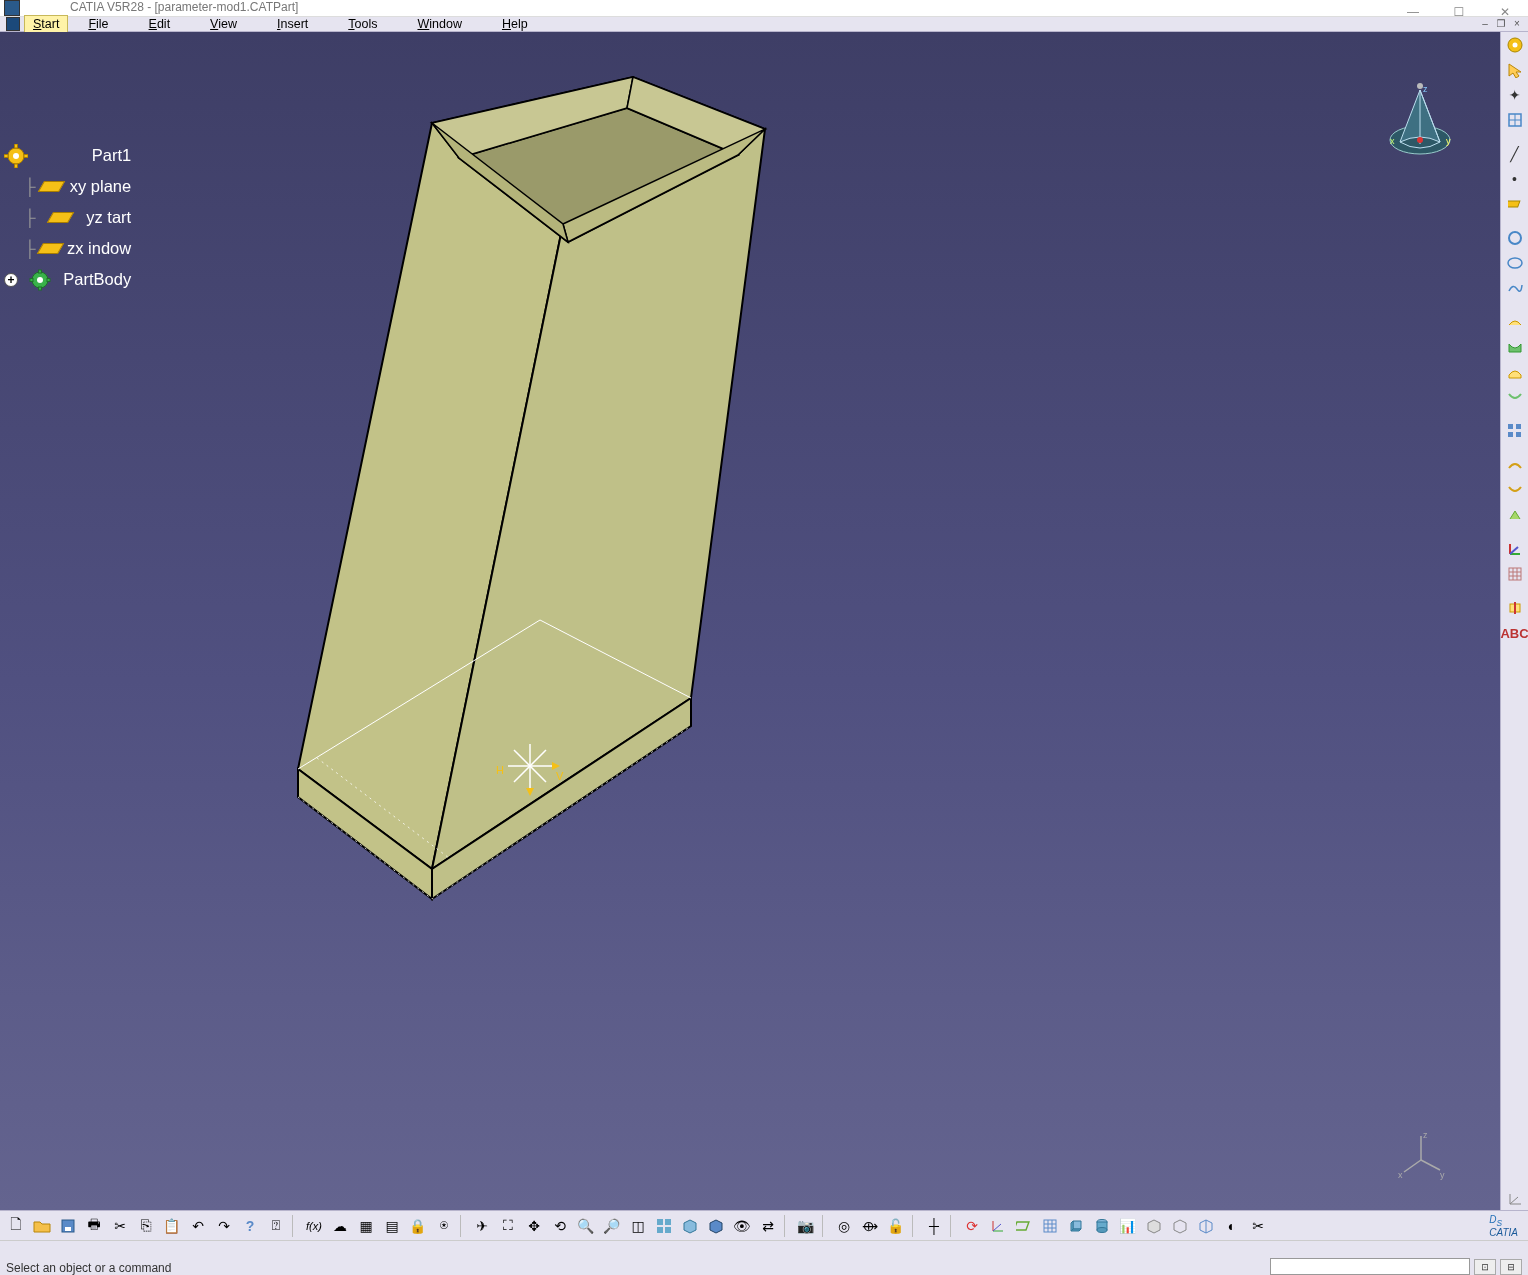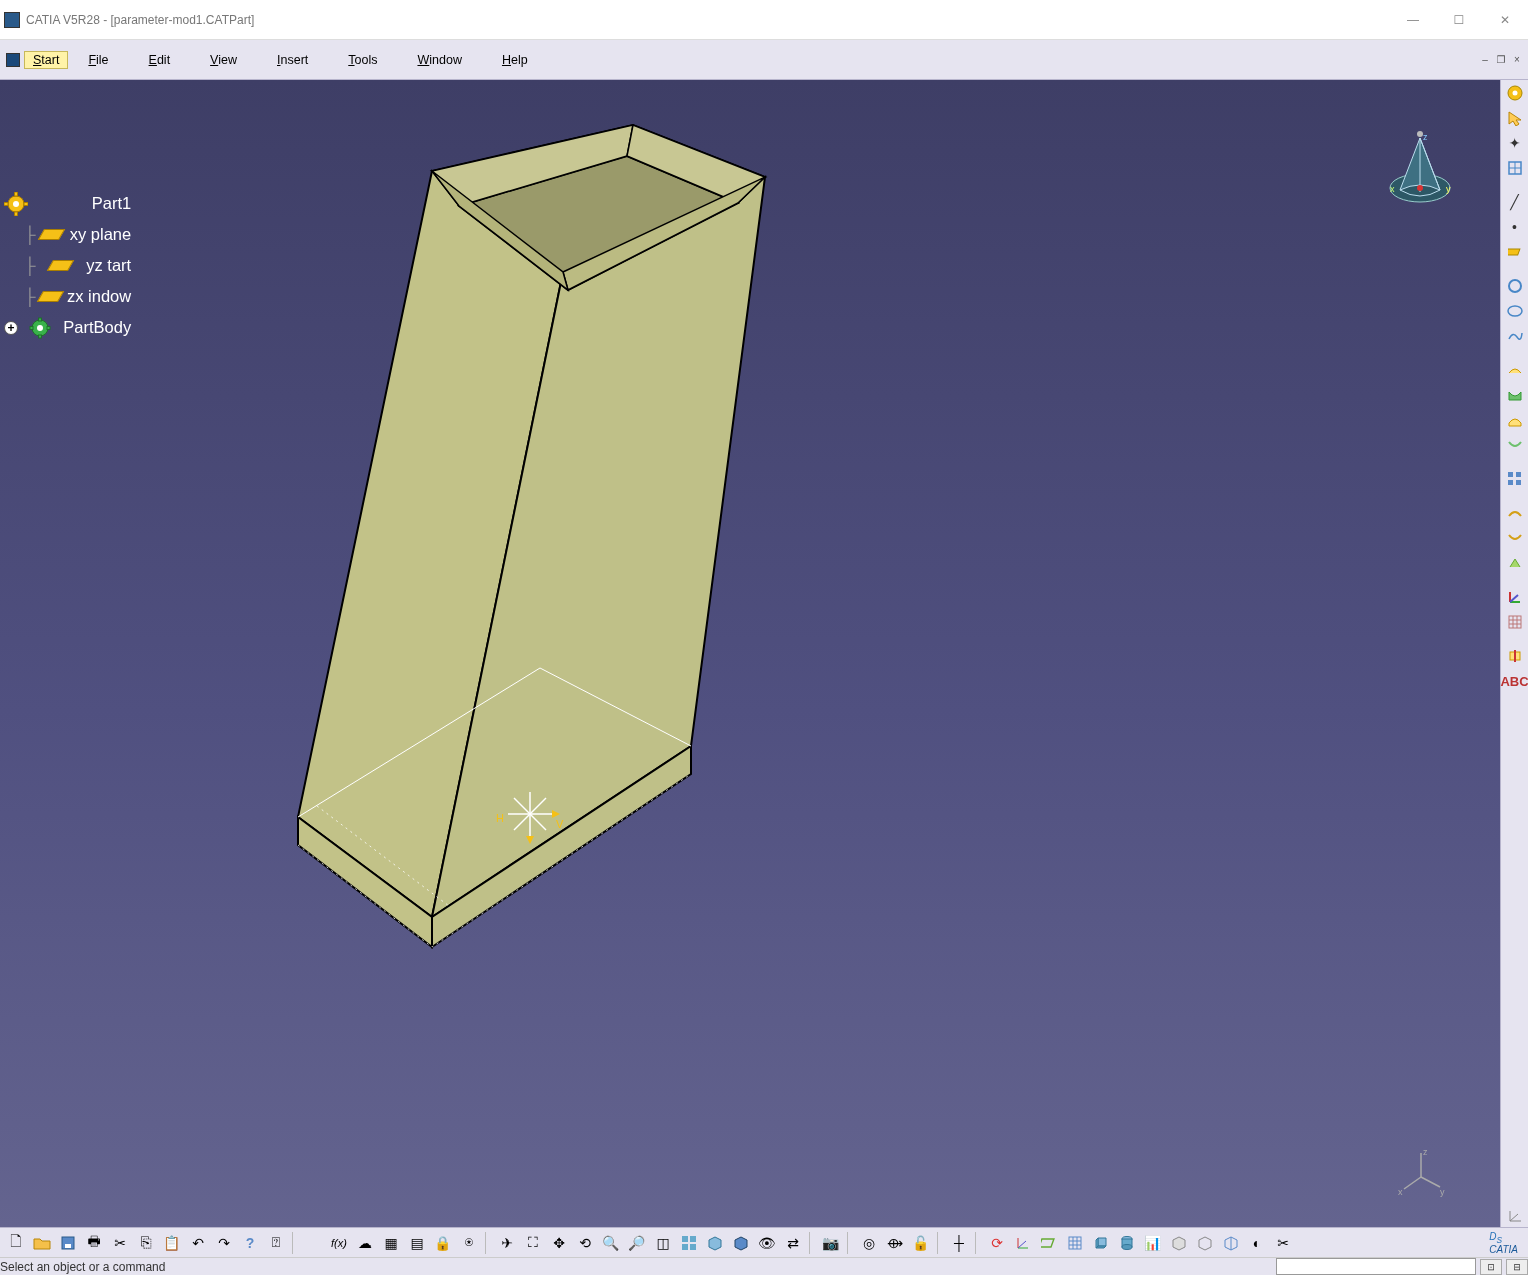--- a/index.html
+++ b/index.html
@@ -1,25 +1,25 @@
 <!DOCTYPE html>
 <html><head>
 <meta charset="utf-8">
 <style>
   * { box-sizing: border-box; margin: 0; padding: 0; font-family: "Segoe UI", Tahoma, sans-serif; }
   body { width: 1528px; height: 1275px; background: #f0f0f0; overflow: hidden; display: flex; flex-direction: column; }
 
   
-  .titlebar { height: 40px; background: #fff; display: flex; align-items: center; padding-left: 4px; font-size: 12px; color: #777; border-bottom: 1px solid #ddd; }
+  .titlebar { height: 17px; background: #fff; display: flex; padding-left: 4px; font-size: 12px; color: #777; border-bottom: 1px solid #ddd; gap: 44px; }
   .titlebar .app-icon { width: 16px; height: 16px; margin-right: 6px; background: #2a5a8a; display:inline-block; border:1px solid #333;}
   .title-controls { margin-left: auto; display: flex; }
   .title-btn { width: 46px; height: 24px; display:flex; align-items:center; justify-content:center; color:#888; font-size:12px;}
 
   
-  .menubar { height: 40px; background: #e6e4f0; display: flex; align-items: center; font-size: 12.5px; color: #000; padding-left: 2px; border-bottom:1px solid #b7b4cc;}
+  .menubar { height: 15px; background: #e6e4f0; display: flex; align-items: center; font-size: 12.5px; color: #000; padding-left: 2px; border-bottom:1px solid #b7b4cc;}
   .menubar .mdi-icon { width:14px; height:14px; margin: 0 4px; background:#1b497a; border:1px solid #333;}
   .menu-item { padding: 2px 20px; cursor: default; }
   .menu-item.start { background: #fff3a8; border: 1px solid #c7b85a; padding:1px 8px;}
   .menu-item u { text-decoration: underline; }
   .docwin-ctl { margin-left:auto; display:flex; gap:2px; padding-right:4px;}
   .docwin-btn { width:14px; height:14px; font-size:10px; color:#555; text-align:center; line-height:13px;}
 
   
   .main { flex:1; display:flex; background: linear-gradient(#3e3e66 0%, #505080 55%, #64648f 100%); position:relative; overflow:hidden;}
   .viewport { flex:1; position:relative; }
@@ -41,21 +41,21 @@
   .rt-sep { width:22px; height:6px; }
 
   
   .bottom-toolbar { height:30px; background:#e6e4f0; display:flex; align-items:center; padding: 0 4px; gap:2px; border-top:1px solid #b7b4cc;}
   .bt-btn { width:24px; height:24px; display:flex; align-items:center; justify-content:center; font-size:14px;}
   .bt-sep { width:6px; height:22px; border-left:1px solid #bbb; margin:0 2px;}
   .catia-logo { margin-left:auto; font-size:10px; font-style:italic; font-weight:normal; color:#1b5a9a; padding-right:6px; display:flex; flex-direction:column; line-height:9px;}
   .catia-logo .ds{ color:#2772b8;}
 
   
-  .statusbar { height:18px; background:#e6e4f0; display:flex; align-items:center; font-size:12px; color:#333; padding:0 0; border-top:1px solid #ccc;}
+  .statusbar { height:35px; background:#e6e4f0; display:flex; align-items:flex-end; font-size:12px; color:#333; padding:0 6px; border-top:1px solid #ccc;}
   .statusbar input { margin-left:auto; width:200px; height:17px; font-size:12px; border:1px solid #999; background:#fff; padding-left:3px;}
   .sb-tog { width:22px; height:16px; border:1px solid #aaa; margin-left:4px; font-size:9px; text-align:center; line-height:14px; background:#eee;}
 
   
   .compass { position:absolute; top:50px; right:40px; width:80px; height:80px; }
 
   
   .triad { position:absolute; bottom:26px; right:54px; color:#aaa; }
 
   svg text { user-select:none; }
@@ -347,21 +347,21 @@
     </div>
   <div class="bt-btn">🖶</div>
   <div class="bt-btn">✂</div>
   <div class="bt-btn">⎘</div>
   <div class="bt-btn">📋</div>
   <div class="bt-btn">↶</div>
   <div class="bt-btn">↷</div>
   <div class="bt-btn" style="color:#5a8ac8; font-weight:bold;">?</div>
   <div class="bt-btn">⍰</div>
   <div class="bt-sep"></div>
-  <div class="bt-btn" style="font-size:11px; font-style:italic;margin-left:25px;">f(x)</div>
+  <div class="bt-btn" style="font-size:11px; font-style:italic;">f(x)</div>
   <div class="bt-btn">☁</div>
   <div class="bt-btn">▦</div>
   <div class="bt-btn">▤</div>
   <div class="bt-btn">🔒</div>
   <div class="bt-btn">⍟</div>
   <div class="bt-sep"></div>
   <div class="bt-btn">✈</div>
   <div class="bt-btn">⛶</div>
   <div class="bt-btn">✥</div>
   <div class="bt-btn">⟲</div>

